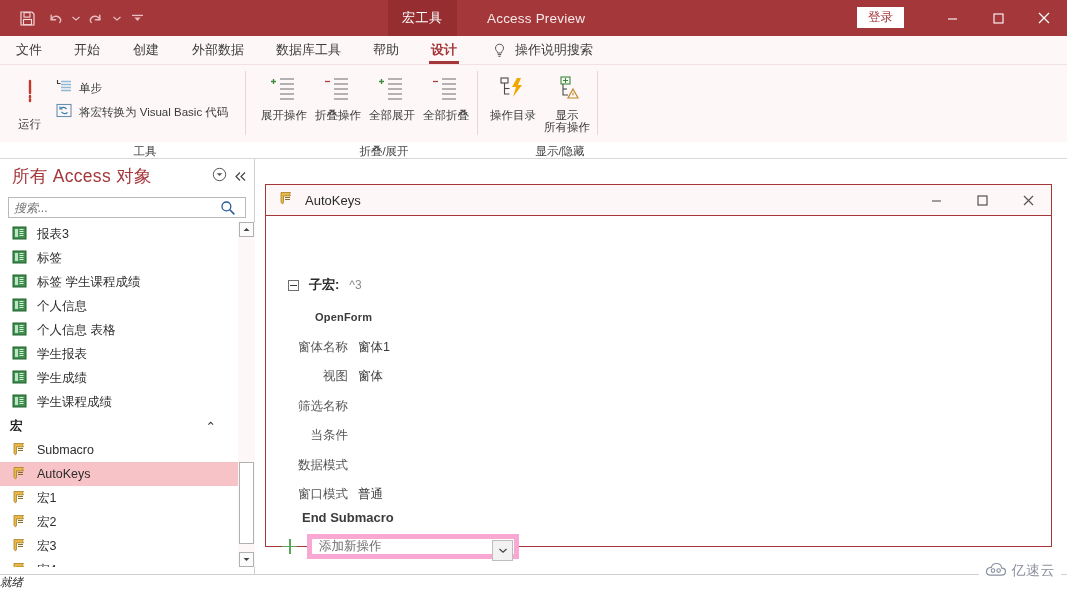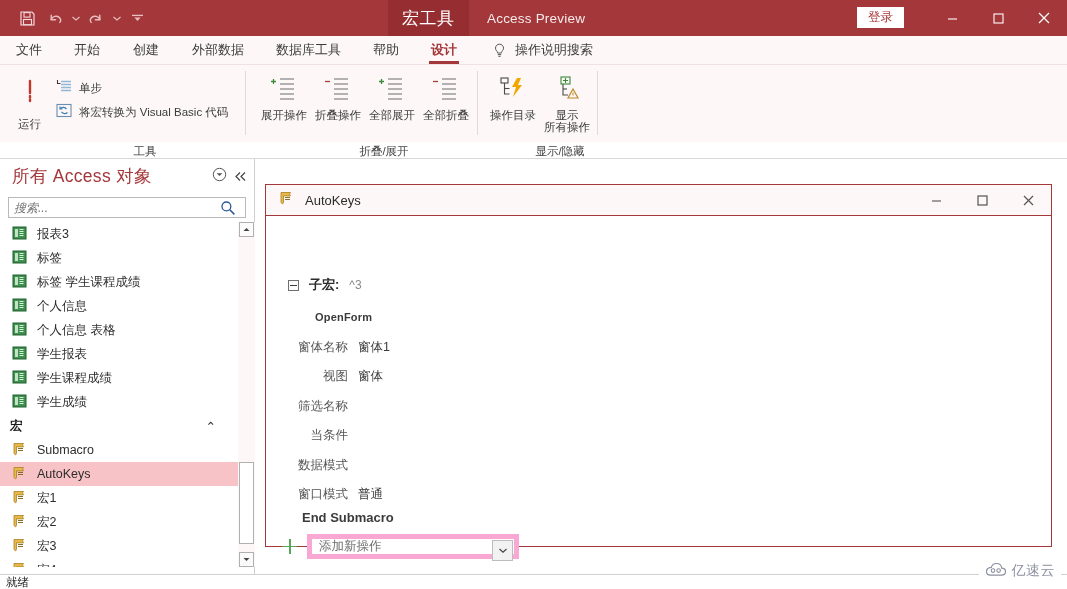--- a/index.html
+++ b/index.html
@@ -22,21 +22,21 @@
   .qat-btn {
     width: 26px; height: 26px; display: flex; align-items: center; justify-content: center;
     color: #f3d8d9;
   }
   .qat-btn svg { display: block; }
   .qat-caret { width: 11px; height: 24px; display: flex; align-items: center; justify-content: center; }
   .ctx-tab {
     position: absolute; left: 388px; top: 0px; height: 36px;
     display: flex; align-items: center; justify-content: center;
     padding: 0 14px; background: #962e31; color: #fff;
-    font-size: 17px; letter-spacing: .5px;
+    font-size: 13px; letter-spacing: .5px;
   }
   .app-title {
     position: absolute; left: 487px; top: 0; height: 36px;
     display: flex; align-items: center;
     color: #f7eaea; font-size: 13.5px; letter-spacing: .2px;
   }
   .signin {
     position: absolute; right: 163px; top: 7px;
     background: #ffffff; color: #a4373a;
     font-size: 12.5px; padding: 3px 11px 4px; line-height: 14px;
@@ -139,21 +139,21 @@
     display: flex; align-items: center; justify-content: center; color: #444;
   }
   .sb-thumb {
     position: absolute; left: 1px; width: 15px;
     border: 1px solid #b0b0b0; background: #ffffff;
   }
 
   .statusbar {
     position: absolute; left: 0; top: 415px; width: 1067px; height: 15px;
     background: #ffffff; border-top: 1px solid #d0d0d0;
-    font-size: 11.5px; color: #222; padding-left: 6px; line-height: 15px;
+    font-size: 11.5px; color: #222; line-height: 15px; font-style: italic;
   }
 
   
   .docwin {
     position: absolute; left: 265px; top: 25px; width: 787px; height: 363px;
     background: #ffffff; border: 1px solid #a4373a;
   }
   .docwin-title {
     position: absolute; left: 0; top: 0; width: 785px; height: 31px;
     background: #fdf7f7; border-bottom: 1px solid #a4373a;
@@ -524,29 +524,29 @@
                 <path d="M7.5 3.5h4M7.5 5.5h4M7.5 7.5h4M7.5 9.5h4" stroke="#d9f2dc" stroke-width="1"></path>
               </svg></span>
             <span>学生报表</span>
           </div>
           <div class="nav-item">
             <span><svg class="ico" viewBox="0 0 15 14">
                 <rect x="1" y="1" width="13" height="12" fill="#3f8f4f" stroke="#236030" stroke-width="1"></rect>
                 <rect x="3" y="3" width="3" height="8" fill="#bfe6c4"></rect>
                 <path d="M7.5 3.5h4M7.5 5.5h4M7.5 7.5h4M7.5 9.5h4" stroke="#d9f2dc" stroke-width="1"></path>
               </svg></span>
-            <span>学生课程成绩</span>
+            <span>学生成绩</span>
           </div>
           <div class="nav-item">
             <span><svg class="ico" viewBox="0 0 15 14">
                 <rect x="1" y="1" width="13" height="12" fill="#3f8f4f" stroke="#236030" stroke-width="1"></rect>
                 <rect x="3" y="3" width="3" height="8" fill="#bfe6c4"></rect>
                 <path d="M7.5 3.5h4M7.5 5.5h4M7.5 7.5h4M7.5 9.5h4" stroke="#d9f2dc" stroke-width="1"></path>
               </svg></span>
-            <span>学生成绩</span>
+            <span>学生课程成绩</span>
           </div>
           <div class="nav-group">
             <span>宏</span>
             <span class="chev">⌃</span>
           </div>
           <div class="nav-item">
             <span><svg class="ico" viewBox="0 0 15 14">
                 <path d="M2 1.5h9.5c-1 1-1 2.4 0 3.4H4.5v6.5c0 1-.8 1.6-1.6 1.1-.6-.4-.9-1-.9-1.9z" fill="#e8b84b" stroke="#a8801f" stroke-width=".8"></path>
                 <path d="M6 6.5h5M6 8.5h5" stroke="#7a5d10" stroke-width=".9"></path>
               </svg></span>

